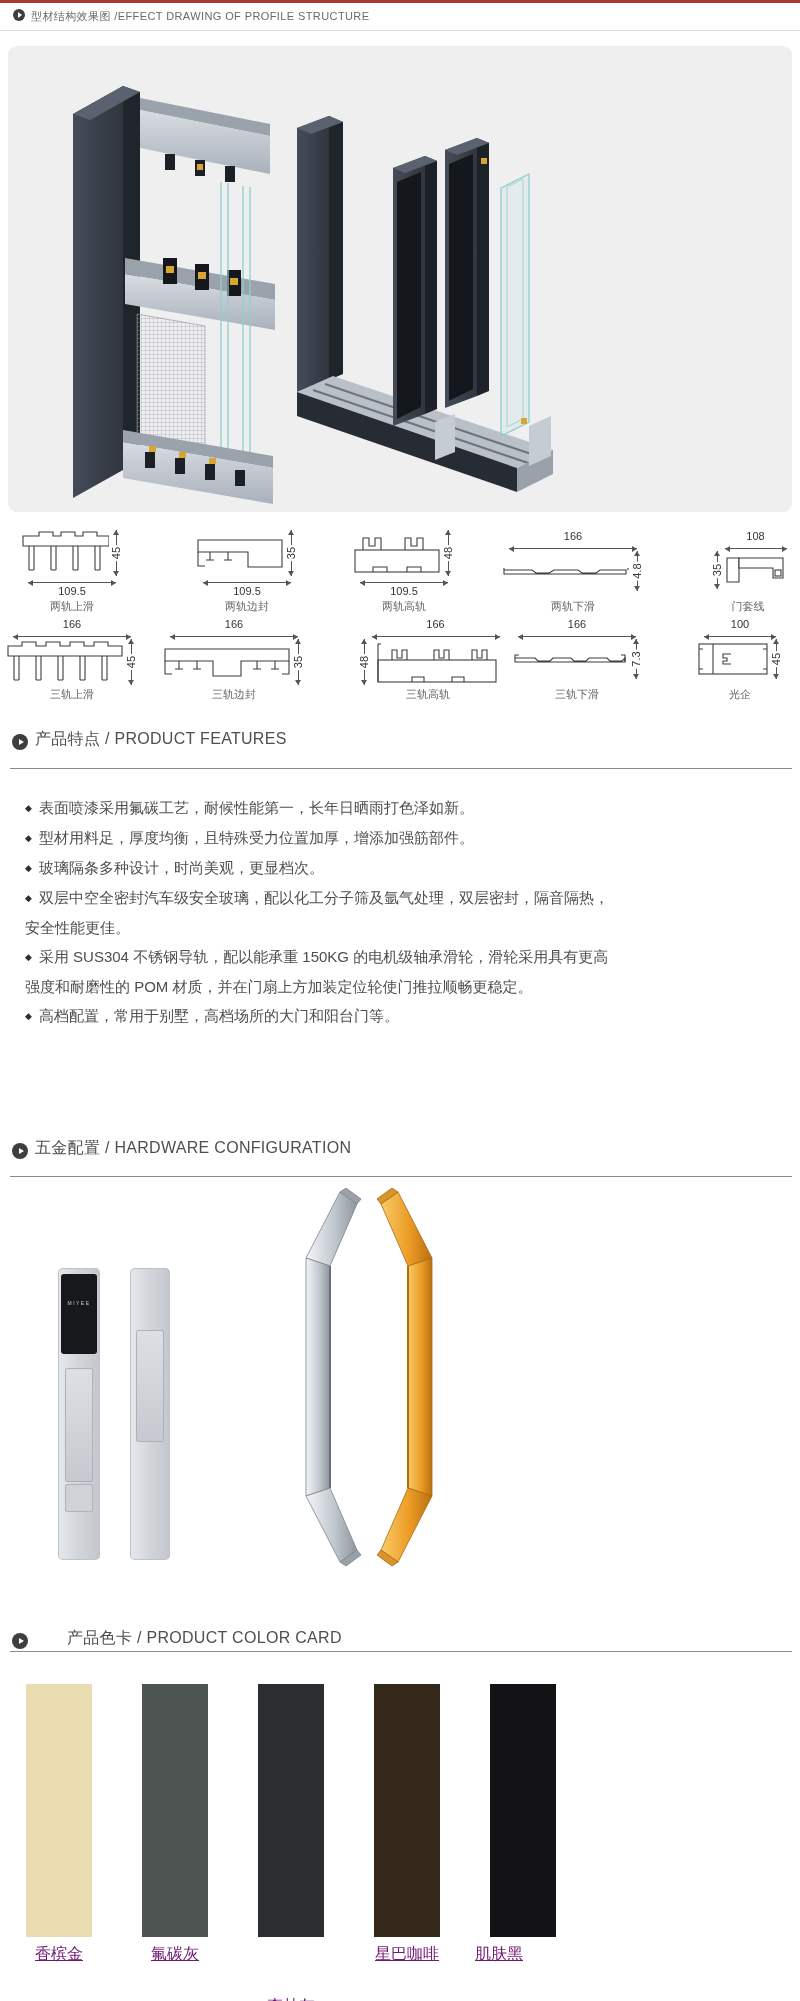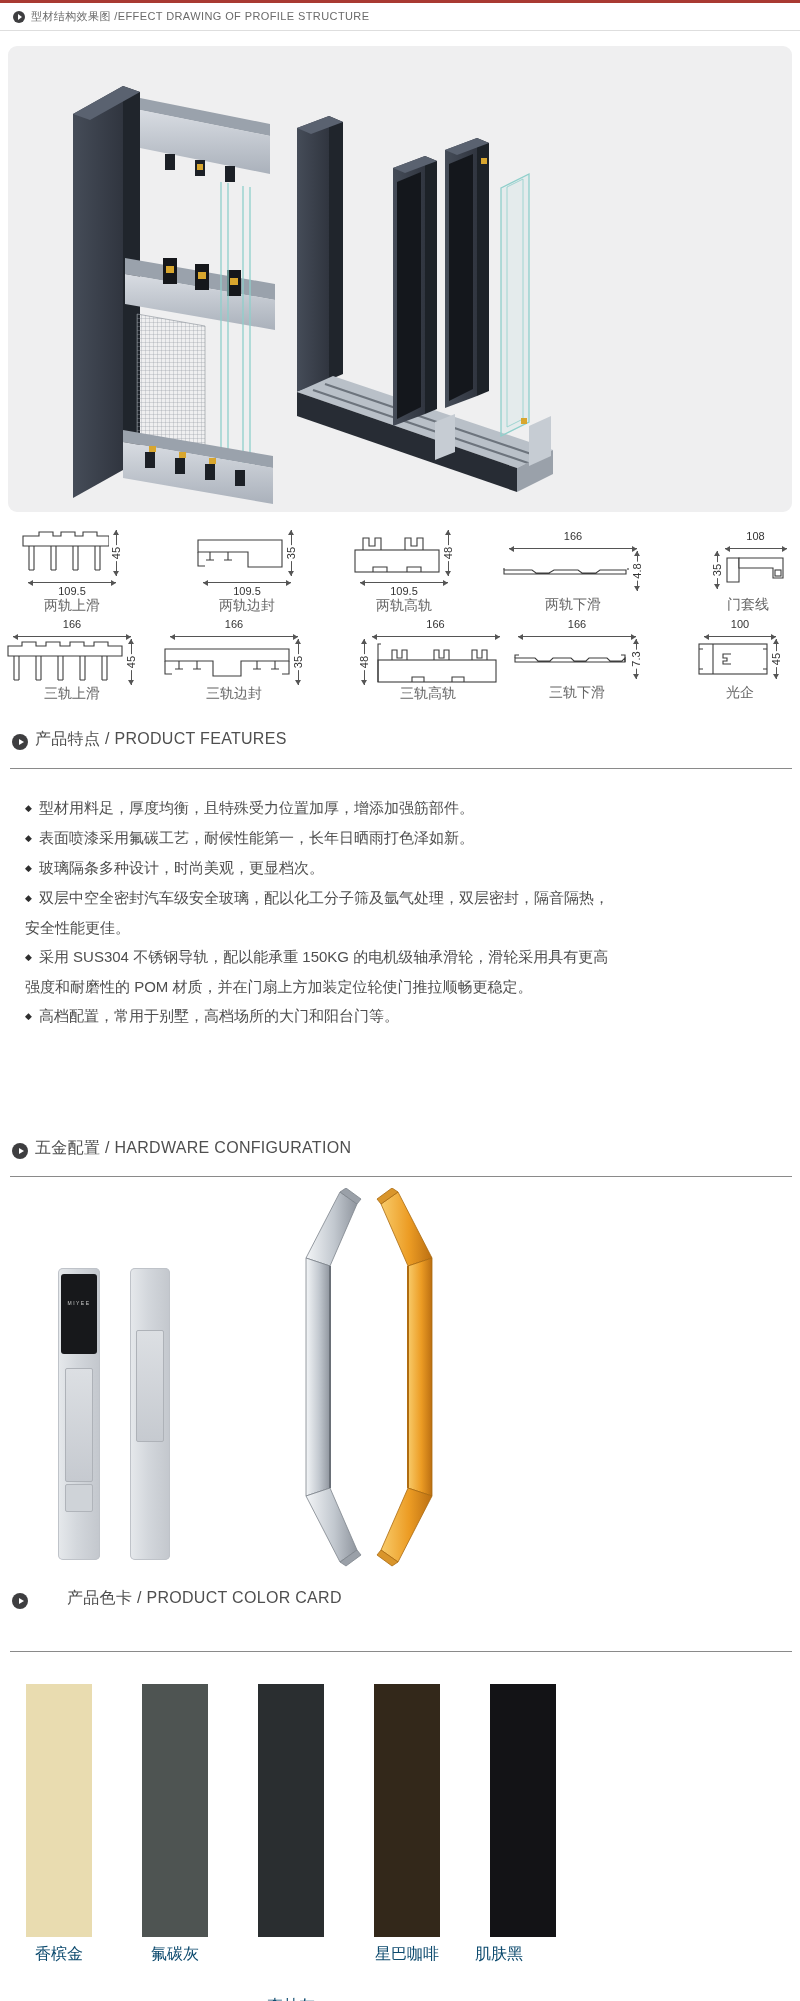--- a/index.html
+++ b/index.html
@@ -7,21 +7,21 @@
     width:800px;height:2001px;position:relative;background:#ffffff;
     font-family:"Liberation Sans","DejaVu Sans",sans-serif;
     overflow:hidden;-webkit-font-smoothing:antialiased;
   }
   .abs{position:absolute;}
 
   
   .topline{left:0;top:0;width:800px;height:3px;background:#a93a32;}
 
   
-  .pagehead{left:13px;top:9px;display:flex;align-items:center;gap:6px;}
+  .pagehead{left:13px;top:9px;display:flex;align-items:flex-start;gap:6px;}
   .picon{border-radius:50%;background:#3e3e40;display:inline-flex;align-items:center;justify-content:center;flex:0 0 auto;}
   .picon .tri{width:0;height:0;border-top:3.5px solid transparent;border-bottom:3.5px solid transparent;border-left:5.5px solid #ffffff;margin-left:2px;}
   .picon.small{width:12px;height:12px;}
   .picon.small .tri{border-top-width:3px;border-bottom-width:3px;border-left-width:4.5px;}
   .picon.big{width:16px;height:16px;}
   .pagehead .ht{font-size:11px;color:#6a6a6a;letter-spacing:.4px;}
   .headrule{left:0;top:30px;width:800px;height:1px;background:#dedede;}
 
   
   .panel{left:8px;top:46px;width:784px;height:466px;background:#efeff0;border-radius:9px;}
@@ -34,21 +34,21 @@
   
   .features{left:25px;top:793px;width:655px;}
   .feat{font-size:15px;color:#4e4e4e;line-height:29px;}
   .feat .dia{font-size:9px;color:#2f2f2f;margin-right:7px;vertical-align:2px;}
   .feat .tx{white-space:pre-line;}
 
   
   .diag{display:flex;flex-direction:column;align-items:center;height:84px;}
   .srow{display:flex;align-items:center;}
   .sbox{display:flex;align-items:center;justify-content:center;}
-  .dlabel{font-size:14px;color:#666;margin-top:auto;}
+  .dlabel{font-size:11px;color:#666;margin-top:auto;}
   .dimh{display:flex;flex-direction:column;align-items:center;font-size:11px;color:#333;line-height:12px;}
   .dline{display:block;width:100%;height:4px;border-bottom:1px solid #555;position:relative;margin:2px 0;}
   .dline::before,.dline::after{content:"";position:absolute;bottom:-3.5px;width:0;height:0;border-top:3px solid transparent;border-bottom:3px solid transparent;}
   .dline::before{left:0;border-right:5px solid #555;}
   .dline::after{right:0;border-left:5px solid #555;}
   .dimv{position:relative;width:15px;flex:0 0 auto;}
   .vline{position:absolute;left:7px;top:0;bottom:0;border-left:1px solid #555;}
   .vline::before,.vline::after{content:"";position:absolute;left:-3.5px;width:0;height:0;border-left:3px solid transparent;border-right:3px solid transparent;}
   .vline::before{top:0;border-bottom:5px solid #555;}
   .vline::after{bottom:0;border-top:5px solid #555;}
@@ -57,21 +57,21 @@
 
   
   .plate{border-radius:5px;background:linear-gradient(90deg,#e6e9ec 0%,#d3d7dc 45%,#c3c7cd 100%);box-shadow:inset 0 0 0 1px #bfc3c9;}
   .plate .blackpanel{position:absolute;left:3px;right:3px;top:6px;height:80px;background:#17181b;border-radius:3px;display:flex;justify-content:center;}
   .plate .brand{margin-top:26px;font-size:5px;letter-spacing:1.5px;color:#c9c9c9;}
   .plate .slot{position:absolute;border:1px solid #aeb2b8;border-radius:2px;background:linear-gradient(180deg,#dcdfe3,#c6cad0);}
   .plate .tab{position:absolute;border:1px solid #b0b4ba;border-radius:2px;background:#cfd3d8;}
 
   
   .swatch{width:66px;height:253px;}
-  .swlabel{width:110px;text-align:center;font-size:16px;color:#0c4a6e;}
+  .swlabel{width:110px;text-align:center;font-size:16px;color:#701a75;text-decoration:underline;}
 </style>
 </head>
 <body>
 
 <div class="abs topline" style="background-color: rgb(169, 58, 50);"></div>
 
 <div class="abs pagehead">
   <span class="picon small">
       <span class="tri"></span>
     </span>
@@ -366,22 +366,22 @@
 
 <div class="abs sechead" style="top:729px;">
   <span class="picon big">
       <span class="tri"></span>
     </span>
   <span class="st">产品特点 / PRODUCT FEATURES</span>
 </div>
 <div class="abs secline" style="top:768px;"></div>
 
 <div class="abs features">
+  <div class="feat"><span class="dia">◆</span><span class="tx">表面喷漆采用氟碳工艺，耐候性能第一，长年日晒雨打色泽如新。</span></div>
   <div class="feat"><span class="dia">◆</span><span class="tx">型材用料足，厚度均衡，且特殊受力位置加厚，增添加强筋部件。</span></div>
-  <div class="feat"><span class="dia">◆</span><span class="tx">表面喷漆采用氟碳工艺，耐候性能第一，长年日晒雨打色泽如新。</span></div>
   <div class="feat"><span class="dia">◆</span><span class="tx">玻璃隔条多种设计，时尚美观，更显档次。</span></div>
   <div class="feat"><span class="dia">◆</span><span class="tx">双层中空全密封汽车级安全玻璃，配以化工分子筛及氩气处理，双层密封，隔音隔热，
 安全性能更佳。</span></div>
   <div class="feat"><span class="dia">◆</span><span class="tx">采用 SUS304 不锈钢导轨，配以能承重 150KG 的电机级轴承滑轮，滑轮采用具有更高
 强度和耐磨性的 POM 材质，并在门扇上方加装定位轮使门推拉顺畅更稳定。</span></div>
   <div class="feat"><span class="dia">◆</span><span class="tx">高档配置，常用于别墅，高档场所的大门和阳台门等。</span></div>
 </div>
 
 <div class="abs sechead" style="top:1138px;">
   <span class="picon big">
@@ -428,21 +428,21 @@
   <g stroke="#a9690f" stroke-width="0.8">
     <polygon points="142,70 118,78 91,16 108,4" fill="url(#gGold)"></polygon>
     <polygon points="142,70 118,78 118,300 142,308" fill="url(#gGold)"></polygon>
     <polygon points="142,308 118,300 91,362 108,374" fill="url(#gGold)"></polygon>
     <path d="M118,78 L118,300" stroke="#b06c10" stroke-width="2" fill="none"></path>
     <polygon points="91,16 108,4 102,0 87,11" fill="#d9952b"></polygon>
     <polygon points="91,362 108,374 102,378 87,367" fill="#d9952b"></polygon>
   </g>
 </svg>
 
-<div class="abs sechead" style="top:1588px;gap:39px;">
+<div class="abs sechead" style="top:1628px;gap:39px;">
   <span class="picon big">
       <span class="tri"></span>
     </span>
   <span class="st">产品色卡 / PRODUCT COLOR CARD</span>
 </div>
 <div class="abs secline" style="top:1651px;"></div>
 
 <div class="abs swatch" style="left: 26px; top: 1684px; background-color: rgb(233, 220, 176);"></div>
 <div class="abs swatch" style="left: 142px; top: 1684px; background-color: rgb(78, 84, 82);"></div>
 <div class="abs swatch" style="left: 258px; top: 1684px; background-color: rgb(42, 46, 48);"></div>

